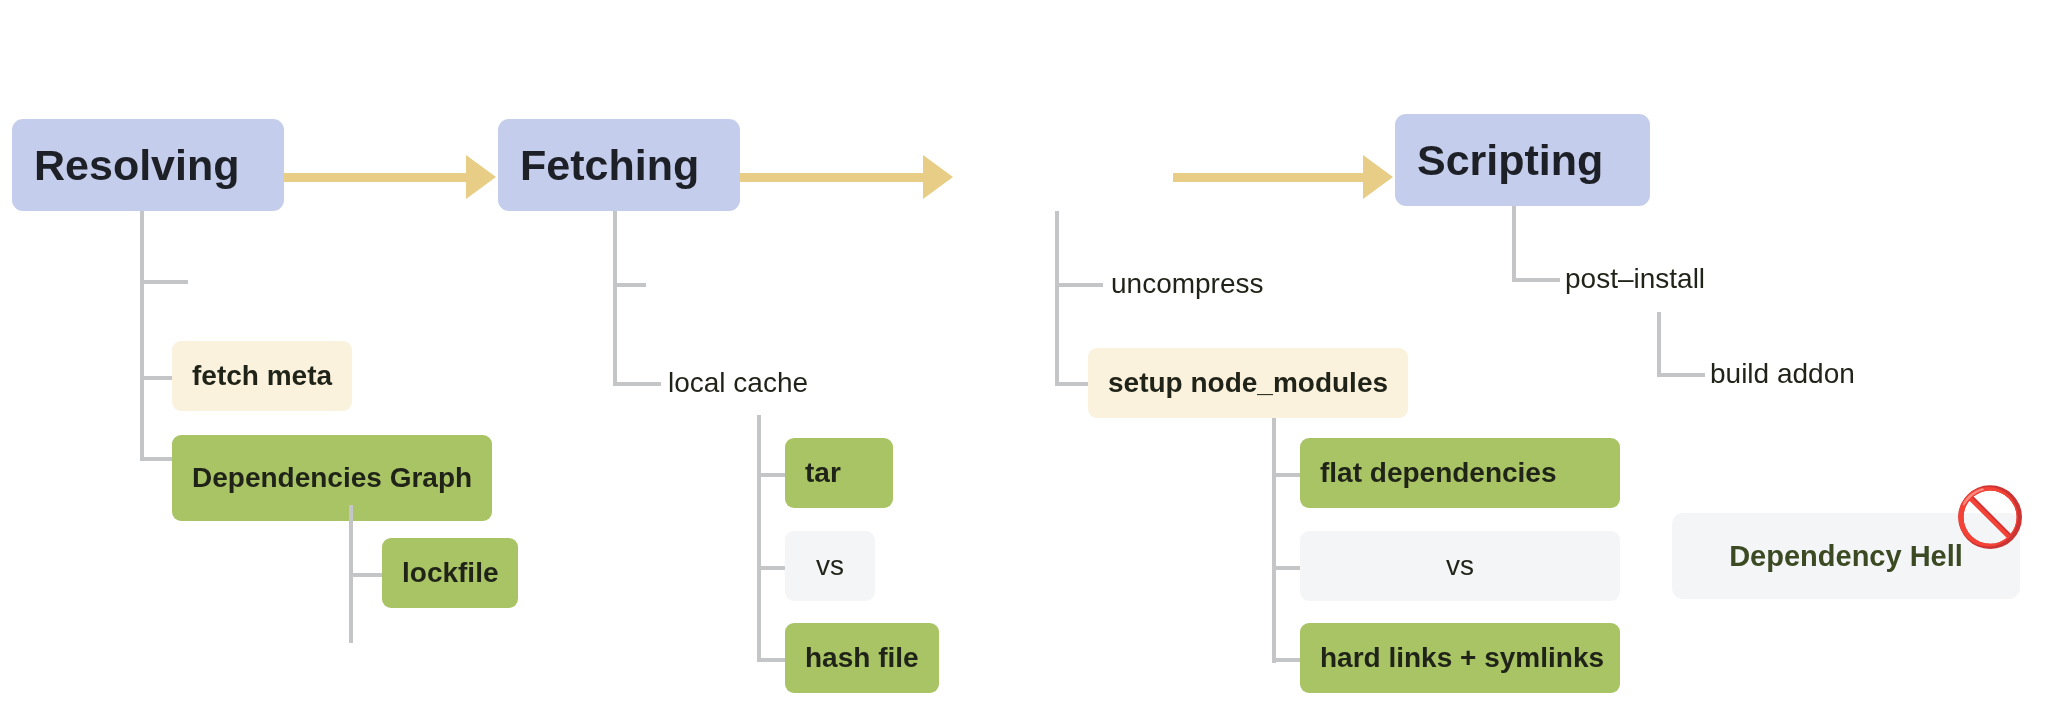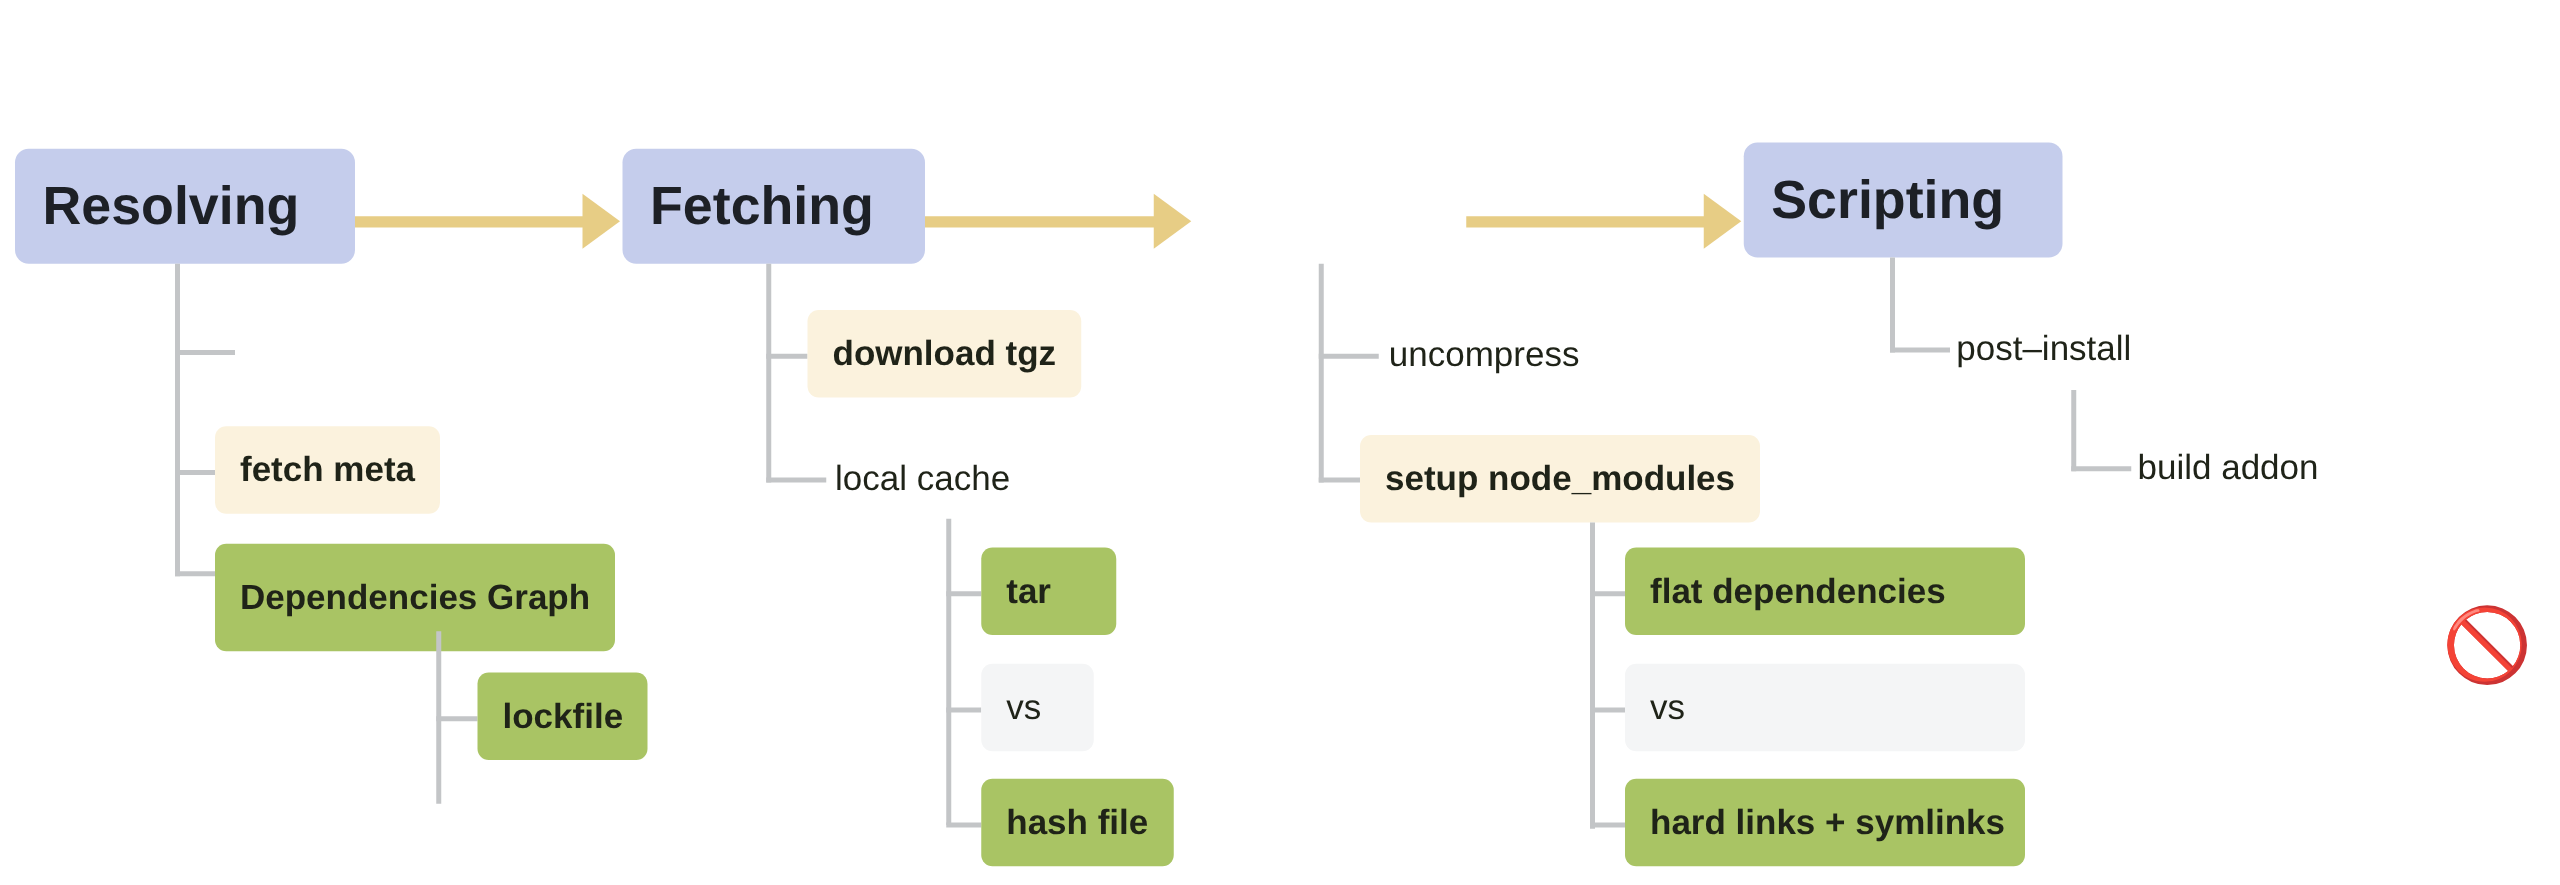--- a/index.html
+++ b/index.html
@@ -68,20 +68,21 @@
     font-weight: bold;
   }
 
   
   .grey {
     background: #f4f5f6;
     border-radius: 9px;
     padding: 0 20px;
     font-size: 28px;
     font-weight: normal;
+    justify-content: center;
   }
 
   
   .plain {
     font-size: 28px;
     font-weight: normal;
     background: transparent;
   }
 
   
@@ -175,23 +176,20 @@
   </div>
 
   <div class="node stage" style="left:498px; top:119px; width:242px; height:92px;">
     <span class="label">Fetching</span>
   </div>
 
   <div class="conn-v" style="left:613px; top:211px; height:175px;"></div>
   <div class="conn-h" style="left:613px; top:283px; width:33px;"></div>
   <div class="conn-h" style="left:613px; top:382px; width:48px;"></div>
 
-  <div class="node cream" style="left:646px; top:248px; height:70px;">
-    <span class="label">download tgz</span>
-  </div>
 
   <div class="node plain" style="left:668px; top:364px; height:38px;">
     <span class="label">local cache</span>
   </div>
 
   <div class="conn-v" style="left:757px; top:415px; height:245px;"></div>
   <div class="conn-h" style="left:757px; top:473px; width:28px;"></div>
   <div class="conn-h" style="left:757px; top:566px; width:28px;"></div>
   <div class="conn-h" style="left:757px; top:658px; width:28px;"></div>
 
@@ -248,15 +246,18 @@
     <span class="label">post–install</span>
   </div>
 
   <div class="conn-v" style="left:1657px; top:312px; height:65px;"></div>
   <div class="conn-h" style="left:1657px; top:373px; width:48px;"></div>
 
   <div class="node plain" style="left:1710px; top:355px; height:38px;">
     <span class="label">build addon</span>
   </div>
 
+  <div id="dep-hell" style="left:1672px; top:513px; width:348px; height:86px;">
+    <span>Dependency Hell</span>
+  </div>
   <div id="no-entry-icon" style="left:1954px; top:488px;">🚫</div>
 
 </div>
 
 </body></html>

